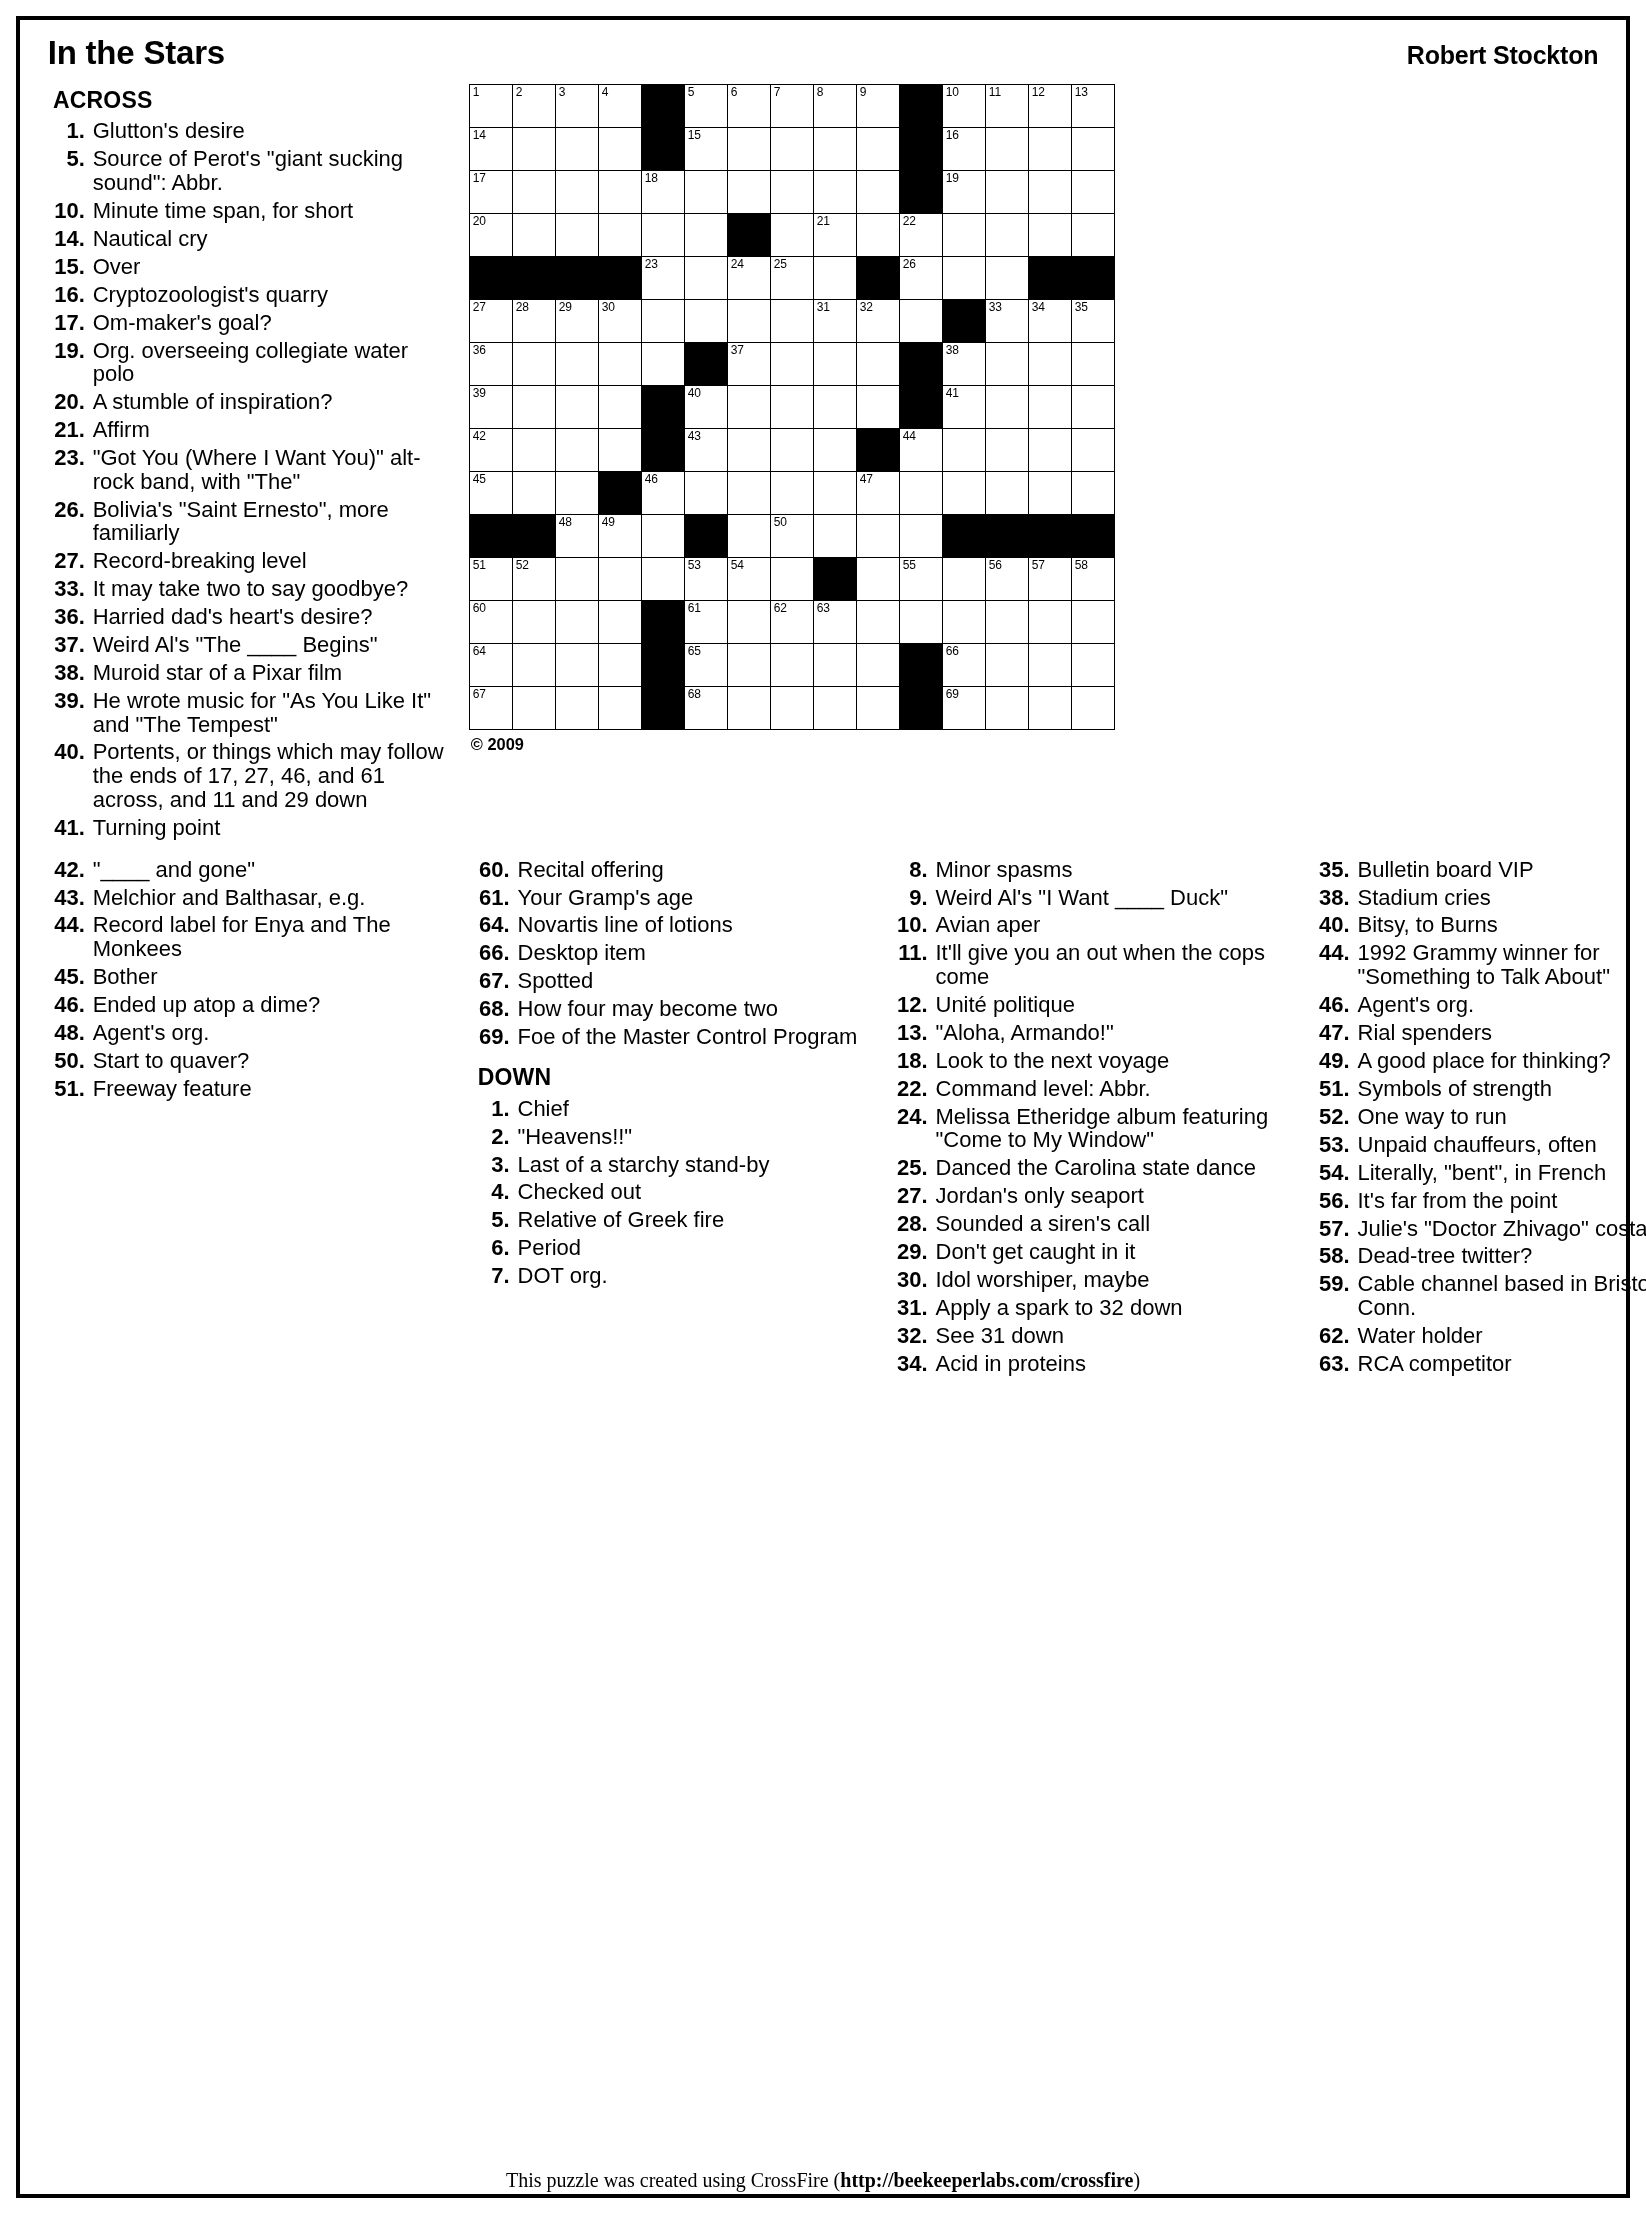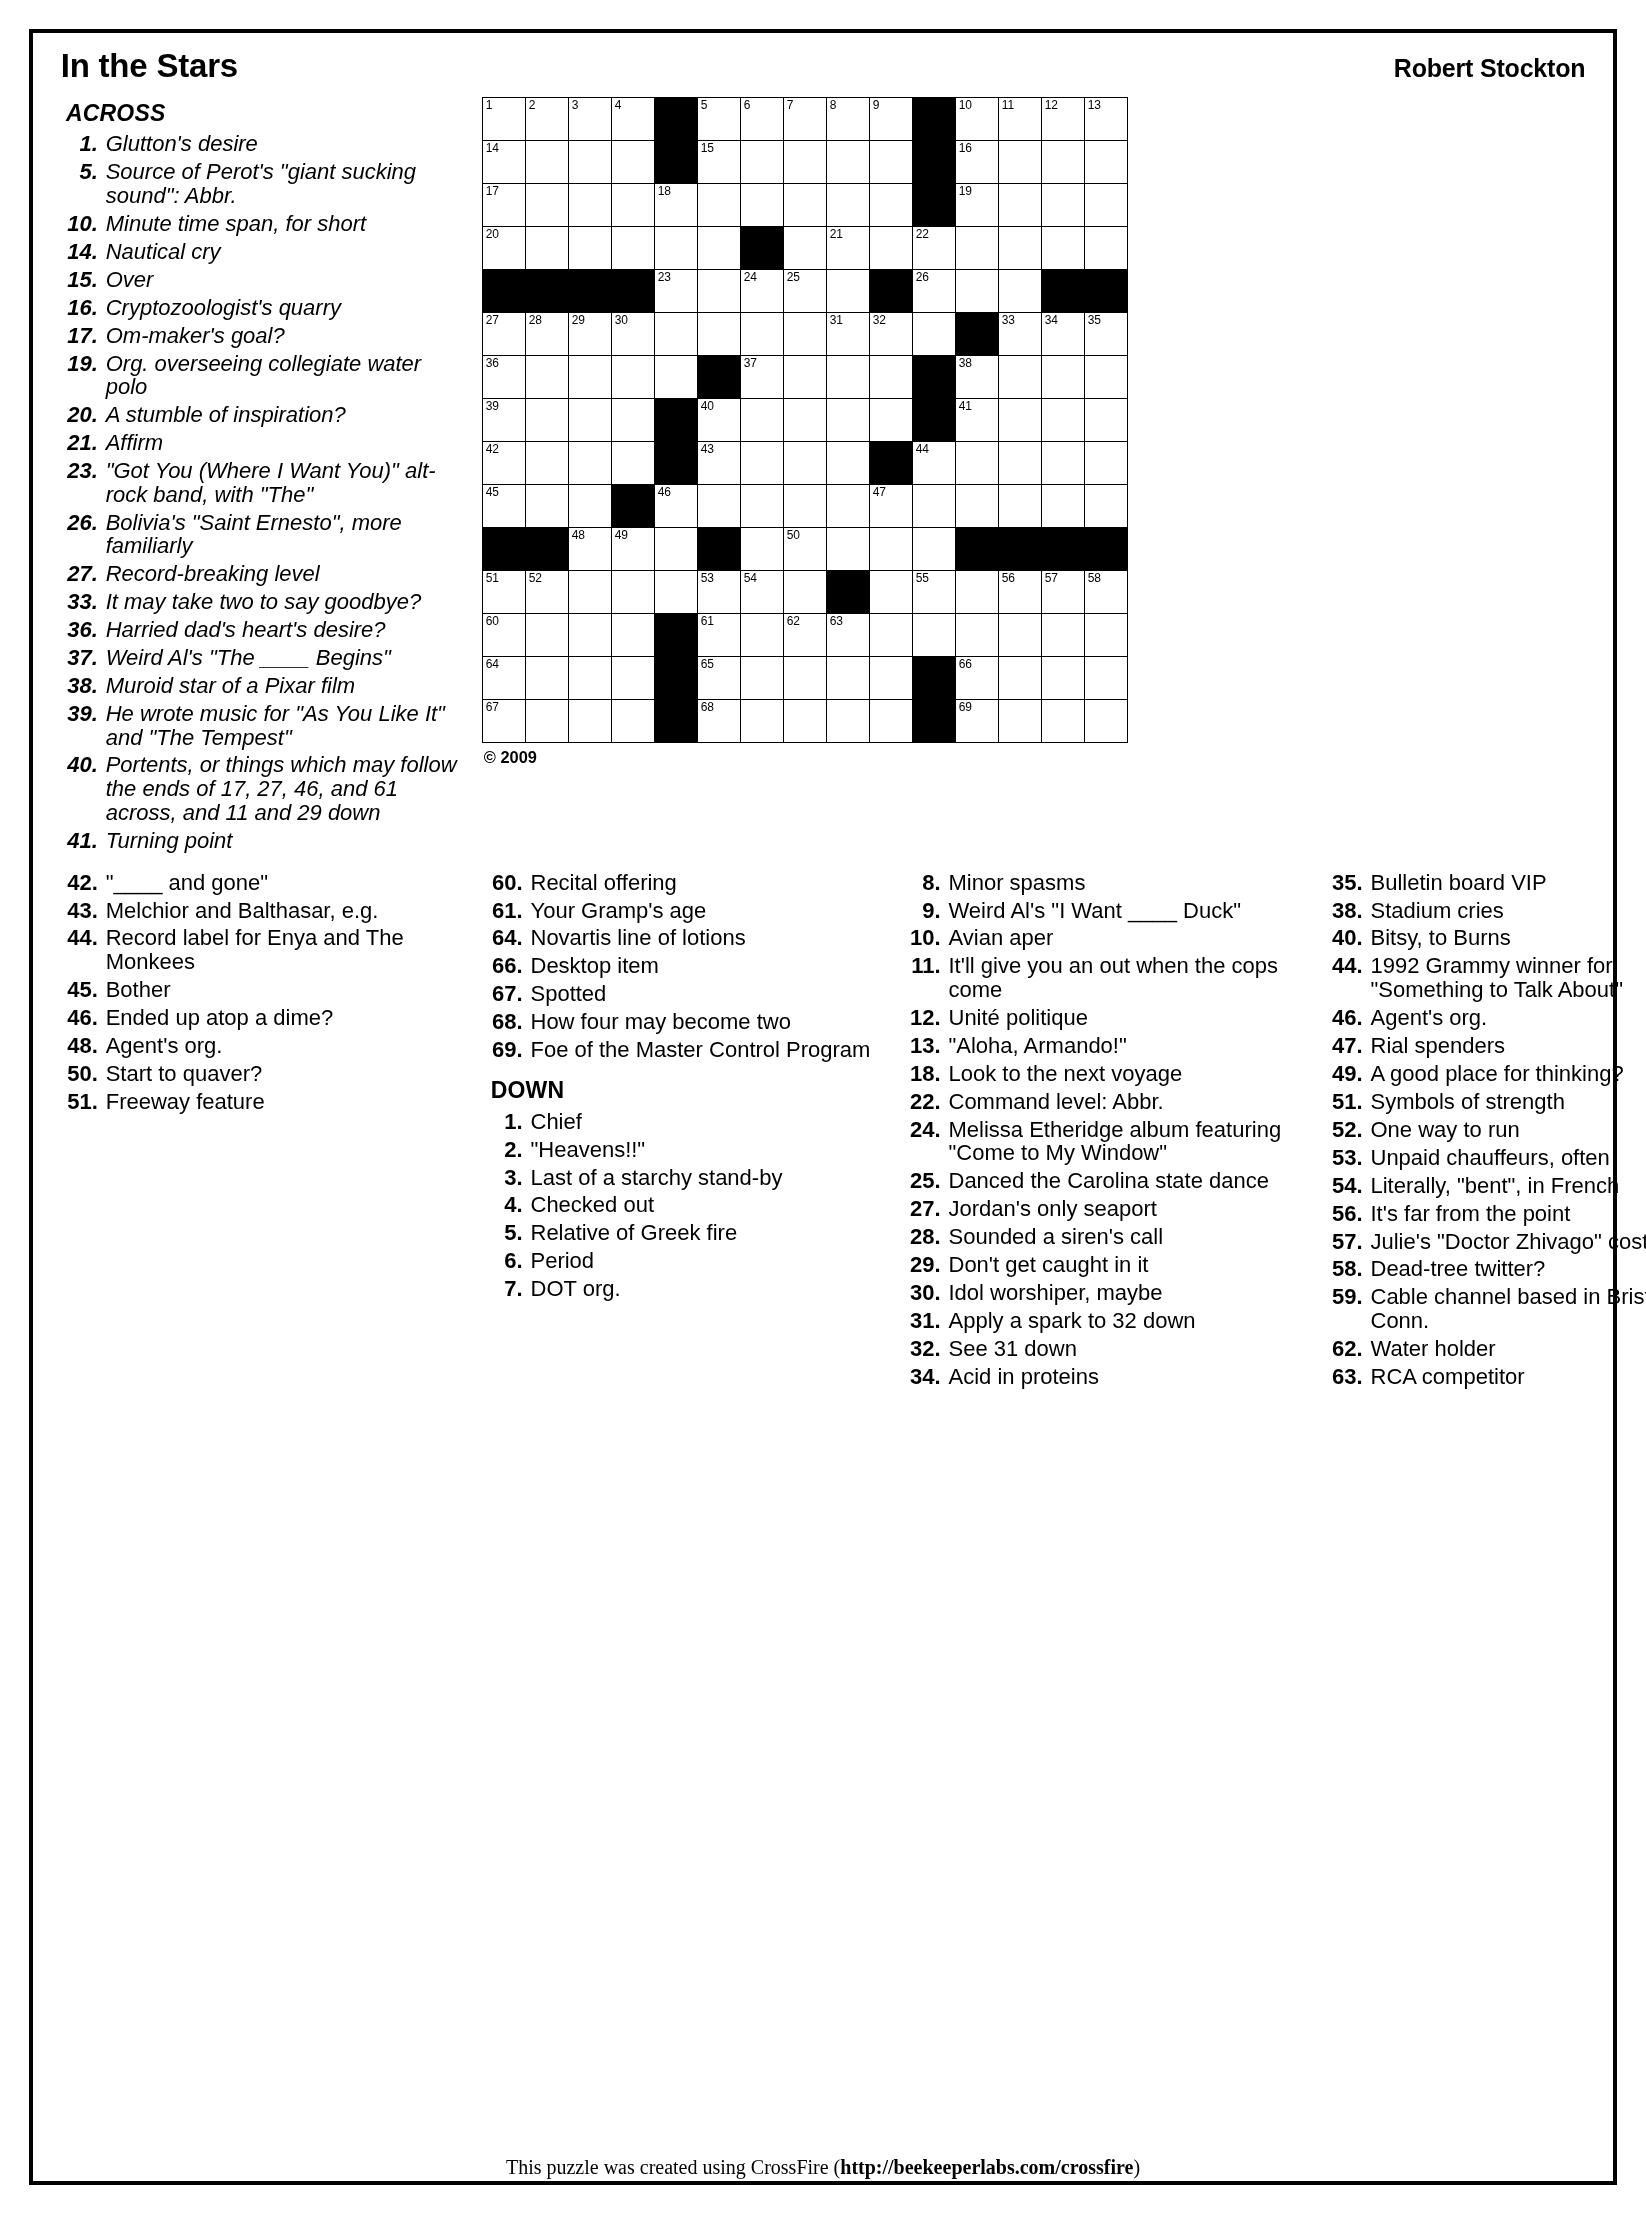--- a/index.html
+++ b/index.html
@@ -12,21 +12,21 @@
     height: 2214px;
     font-family: "Liberation Sans", sans-serif;
     color: #000000;
     overflow: hidden;
   }
   #page {
     position: relative;
     width: 1646px;
     height: 2214px;
     box-sizing: border-box;
-    padding: 29px;
+    padding: 16px;
   }
   #frame {
     position: relative;
     width: 100%;
     height: 100%;
     box-sizing: border-box;
     border: 4.3px solid #000000;
     padding: 12px 22.5px 8.6px 22.5px;
   }
   
@@ -50,21 +50,20 @@
   #upper {
     display: flex;
     align-items: flex-start;
     margin-top: 12px;
   }
   #across-col-1 {
     width: 411px;
     flex: 0 0 411px;
     padding-left: 5.2px;
     box-sizing: border-box;
-    font-style: italic;
   }
   .section-heading {
     font-size: 23px;
     font-weight: bold;
     margin: 3.5px 0 5.2px 5.2px;
     letter-spacing: 0.2px;
   }
   ol.clues {
     list-style: none;
     margin: 0;

